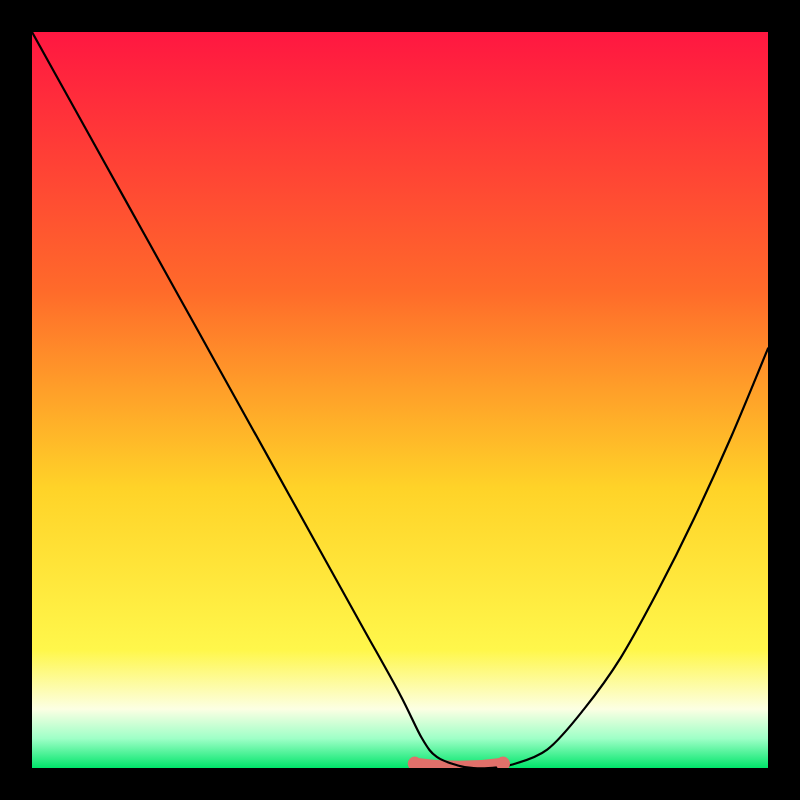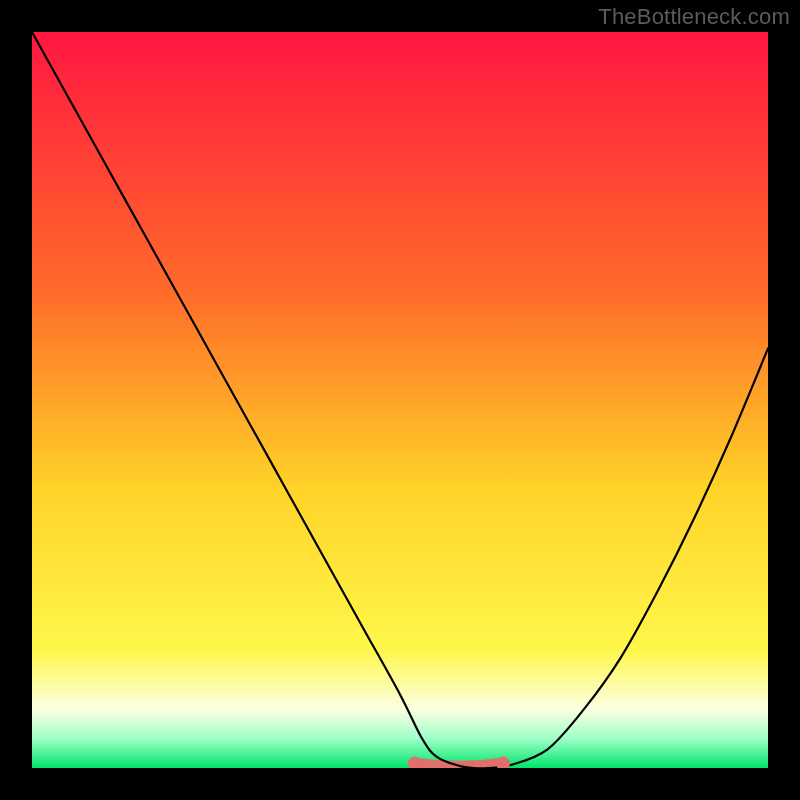--- a/index.html
+++ b/index.html
@@ -39,21 +39,20 @@
     position: absolute;
     left: 0;
     top: 0;
   }
 </style>
 </head>
 <body>
 
 <div class="frame">
 
-  <div class="watermark">TheBottleneck.com</div>
 
   <div class="plot">
     <svg id="chart-svg" class="svgfill" width="736" height="736" viewBox="0 0 736 736">
       <defs>
         <linearGradient id="bg-grad" x1="0" y1="0" x2="0" y2="1">
           <stop id="g0" offset="0%" stop-color="#ff1741"></stop>
           <stop id="g1" offset="35%" stop-color="#ff6a2a"></stop>
           <stop id="g2" offset="62%" stop-color="#ffd328"></stop>
           <stop id="g3" offset="84%" stop-color="#fff74b"></stop>
           <stop id="g4" offset="92%" stop-color="#fcffe3"></stop>

